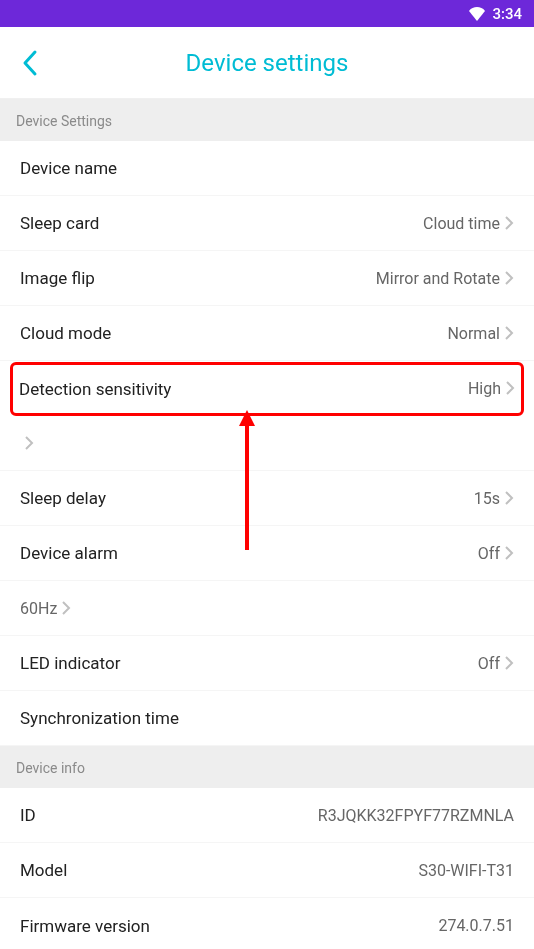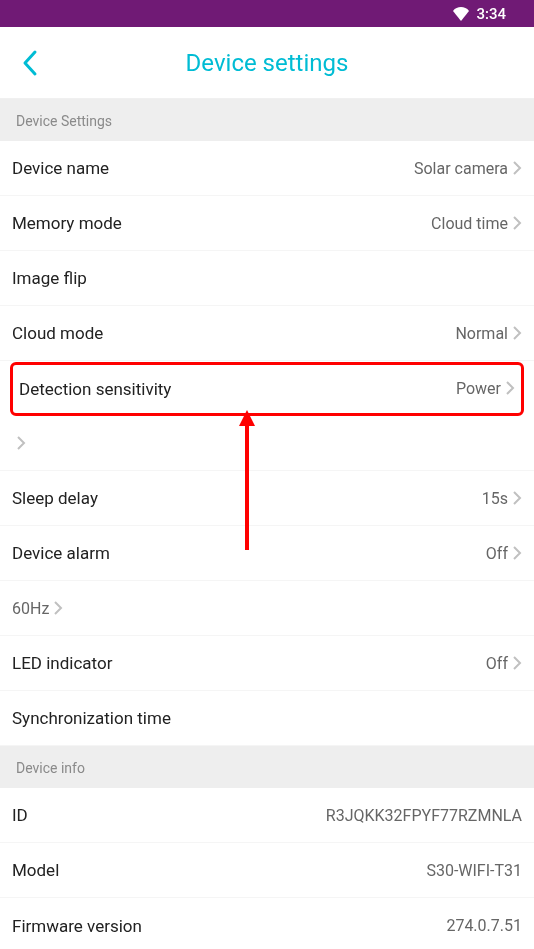--- a/index.html
+++ b/index.html
@@ -10,25 +10,25 @@
     }
     body {
       width: 534px;
       height: 949px;
       background: #fff;
       position: relative;
       overflow: hidden;
     }
     .status-bar {
       height: 27px;
-      background: #701a75;
+      background: #6d28d9;
       display: flex;
       justify-content: flex-end;
       align-items: center;
-      padding: 0 28px;
+      padding: 0 12px;
       gap: 6px;
     }
     .wifi-icon {
       color: #fff;
       display: flex;
       align-items: center;
     }
     .status-time {
       color: #fff;
       font-size: 15px;
@@ -60,21 +60,21 @@
     .section-header {
       background: #eeeeee;
       padding: 14px 16px 12px;
       color: #8a8a8a;
       font-size: 14px;
     }
     .row {
       display: flex;
       justify-content: space-between;
       align-items: center;
-      padding: 16px 12px;
+      padding: 16px 20px;
       min-height: 55px;
       border-bottom: 1px solid #f5f5f5;
       position: relative;
     }
     .row.no-chevron .row-right {
       padding-right: 0;
       align-items: flex-end;
     }
     .row-label {
       color: #222;
@@ -133,63 +133,63 @@
         <path d="M15 3 L5 14 L15 25" stroke="#00bcd4" stroke-width="3" fill="none" stroke-linecap="round" stroke-linejoin="round"></path>
       </svg>
   </div>
   <div class="nav-title">Device settings</div>
 </div>
 
 <div class="section-header">Device Settings</div>
 
 <div class="row">
   <span class="row-label">Device name</span>
-  <span class="row-right">
-    <span class="row-value">Solar camera</span>
-    <span class="chevron">
-        <svg width="10" height="16" viewBox="0 0 10 16">
-          <path d="M2 2 L8 8 L2 14" stroke="#c0c0c0" stroke-width="2" fill="none"></path>
-        </svg>
-      </span>
-  </span>
-</div>
-
-<div class="row">
-  <span class="row-label">Memory mode</span>
+</div>
+
+<div class="row">
+  <span class="row-label">Sleep card</span>
   <span class="row-right">
     <span class="row-value">Cloud time</span>
     <span class="chevron">
         <svg width="10" height="16" viewBox="0 0 10 16">
           <path d="M2 2 L8 8 L2 14" stroke="#c0c0c0" stroke-width="2" fill="none"></path>
         </svg>
       </span>
   </span>
 </div>
 
 <div class="row">
   <span class="row-label">Image flip</span>
+  <span class="row-right">
+    <span class="row-value">Mirror and Rotate</span>
+    <span class="chevron">
+        <svg width="10" height="16" viewBox="0 0 10 16">
+          <path d="M2 2 L8 8 L2 14" stroke="#c0c0c0" stroke-width="2" fill="none"></path>
+        </svg>
+      </span>
+  </span>
 </div>
 
 <div class="row">
   <span class="row-label">Cloud mode</span>
   <span class="row-right">
     <span class="row-value">Normal</span>
     <span class="chevron">
         <svg width="10" height="16" viewBox="0 0 10 16">
           <path d="M2 2 L8 8 L2 14" stroke="#c0c0c0" stroke-width="2" fill="none"></path>
         </svg>
       </span>
   </span>
 </div>
 
 <div class="row highlight-row">
   <div class="highlight-box" style="display:flex;justify-content:space-between;align-items:flex-start;width:100%;">
     <span class="row-label">Detection sensitivity</span>
     <span class="row-right">
-      <span class="row-value">Power</span>
+      <span class="row-value">High</span>
       <span class="chevron">
           <svg width="10" height="16" viewBox="0 0 10 16">
             <path d="M2 2 L8 8 L2 14" stroke="#c0c0c0" stroke-width="2" fill="none"></path>
           </svg>
         </span>
     </span>
   </div>
 </div>
 
 <div class="row">

